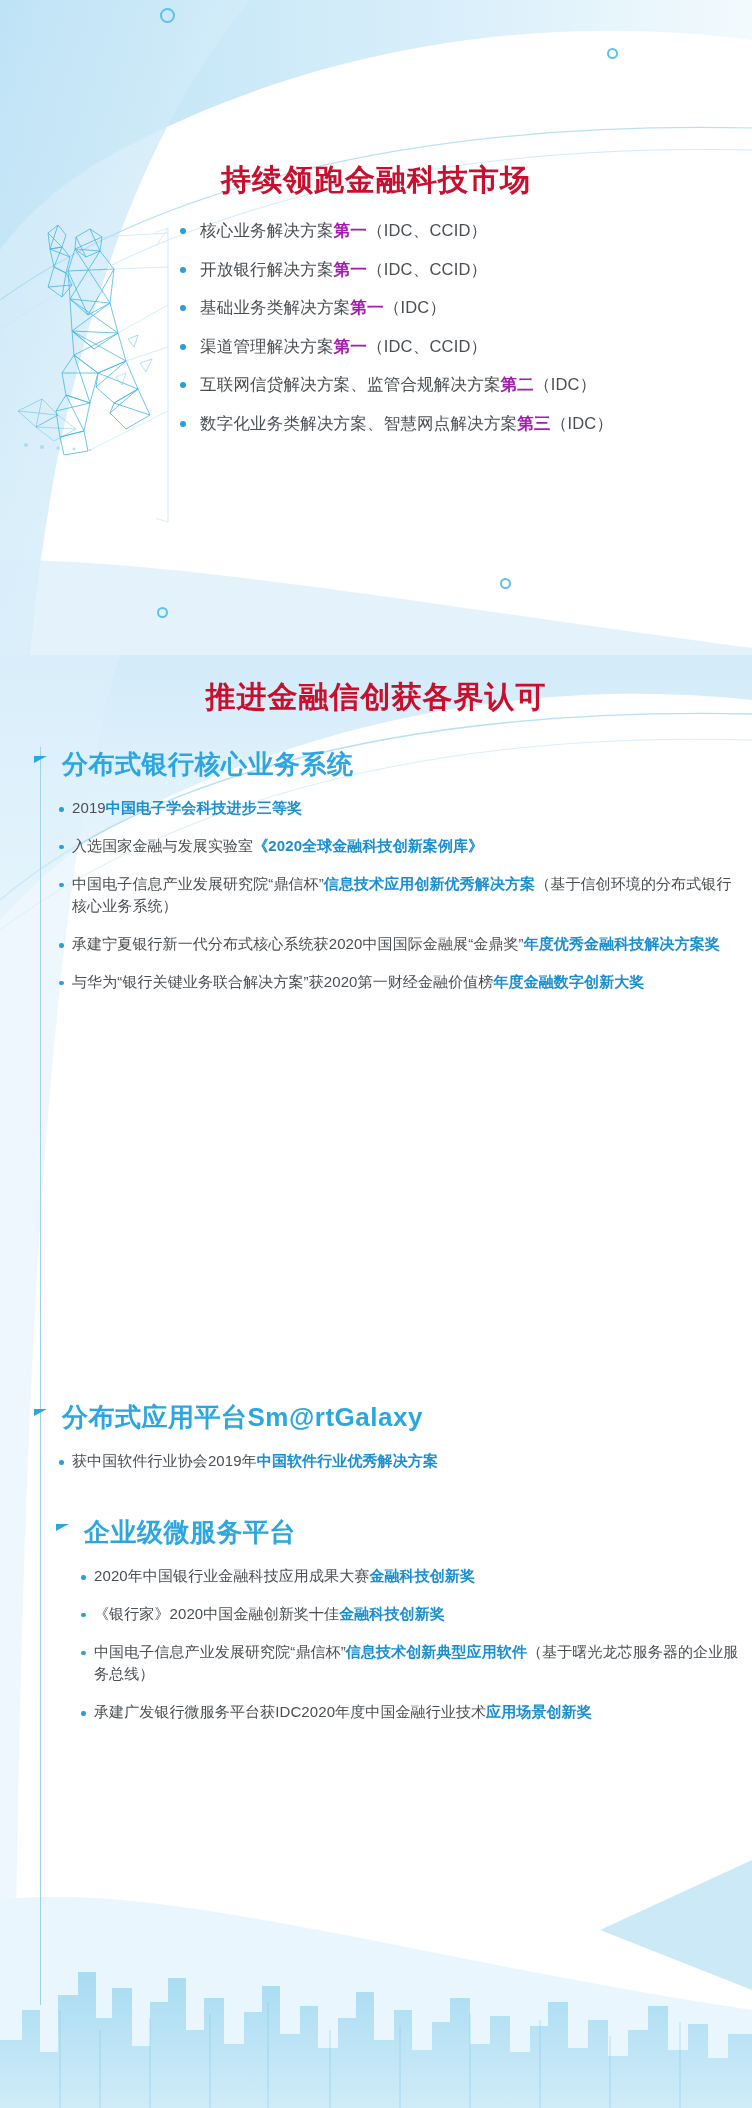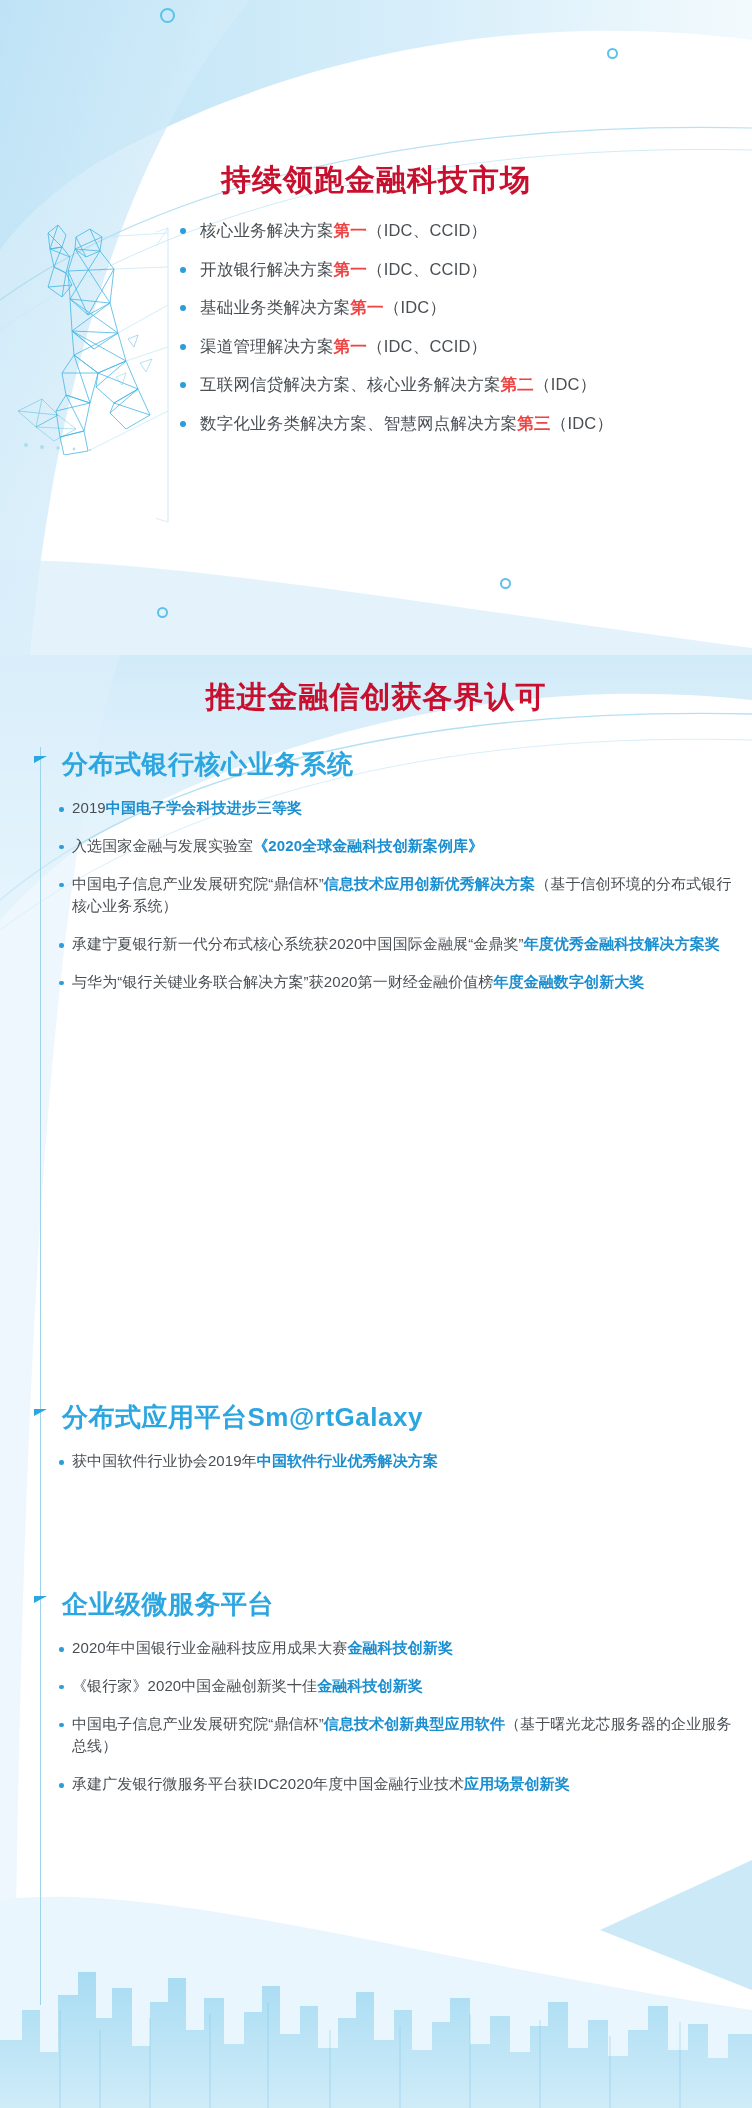--- a/index.html
+++ b/index.html
@@ -53,21 +53,21 @@
     letter-spacing: 0.2px;
   }
   #list-one li::before {
     content: "";
     position: absolute;
     left: 2px; top: 10px;
     width: 6px; height: 6px;
     border-radius: 50%;
     background: #2b9dd9;
   }
-  .rank { color: #ef4444; font-weight: bold; }
+  .rank { color: #a21caf; font-weight: bold; }
 
   
   #runner { position: absolute; left: 18px; top: 215px; width: 150px; height: 240px; }
 
   
   .vrail {
     position: absolute;
     left: 40px;
     top: 92px;
     width: 1px;
@@ -109,21 +109,21 @@
     position: absolute;
     left: 19px; top: 10px;
     width: 4.5px; height: 4.5px;
     border-radius: 50%;
     background: #2b9dd9;
   }
   .hl { color: #1b8ed0; font-weight: bold; }
 
   #group-core  { top: 92px; }
   #group-galaxy { top: 745px; }
-  #group-micro  { top: 932px; }
+  #group-micro  { top: 860px; padding-left: 22px; }
 
   
   .ring {
     position: absolute;
     border: 2.5px solid #5dc2ea;
     border-radius: 50%;
     width: 15px; height: 15px;
   }
   .ring.sm { width: 11px; height: 11px; border-width: 2px; }
 </style>
@@ -251,21 +251,21 @@
     <li>
       <span>开放银行解决方案</span><span class="rank">第一</span><span>（IDC、CCID）</span>
     </li>
     <li>
       <span>基础业务类解决方案</span><span class="rank">第一</span><span>（IDC）</span>
     </li>
     <li>
       <span>渠道管理解决方案</span><span class="rank">第一</span><span>（IDC、CCID）</span>
     </li>
     <li>
-      <span>互联网信贷解决方案、核心业务解决方案</span><span class="rank">第二</span><span>（IDC）</span>
+      <span>互联网信贷解决方案、监管合规解决方案</span><span class="rank">第二</span><span>（IDC）</span>
     </li>
     <li>
       <span>数字化业务类解决方案、智慧网点解决方案</span><span class="rank">第三</span><span>（IDC）</span>
     </li>
   </ul>
 </section>
 
 <section id="panel-two">
 
   <h1 class="title-red" id="title-two">推进金融信创获各界认可</h1>

